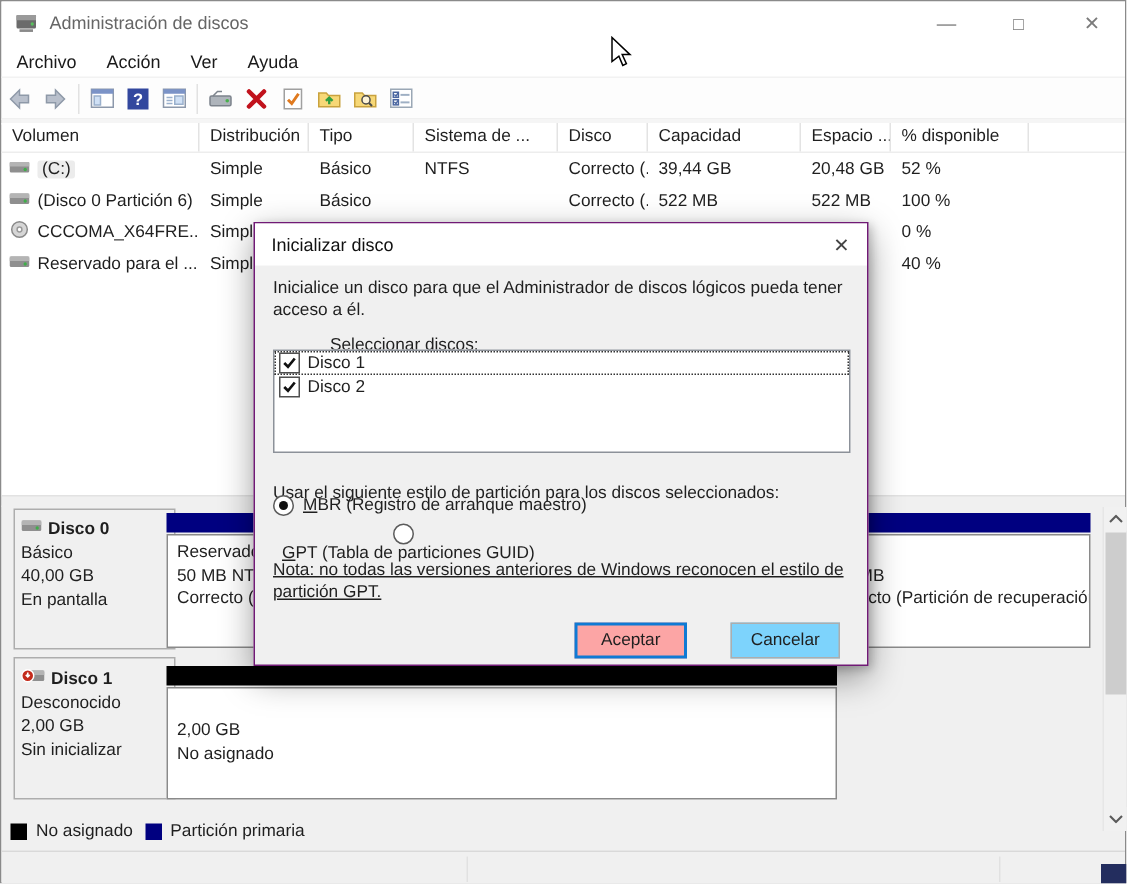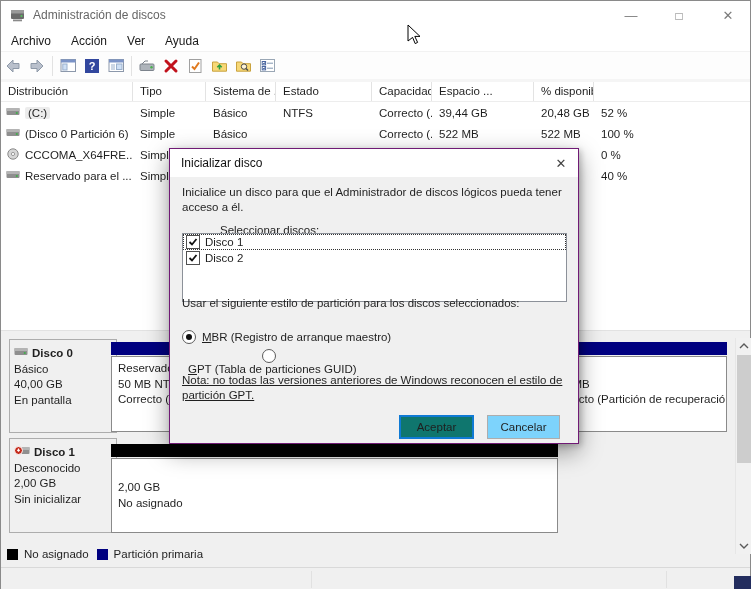--- a/index.html
+++ b/index.html
@@ -80,31 +80,31 @@
   .dlg-close{position:absolute;right:0;top:0;width:34px;height:28px;display:flex;align-items:center;justify-content:center;
              color:#444;font-size:13px;}
   .dlg-intro{position:absolute;left:12px;top:36px;width:388px;line-height:15px;}
   .dlg-sel-label{position:absolute;left:12px;top:75px;margin-left:38px;}
   .disk-list{position:absolute;left:12px;top:84px;width:385px;height:69px;background:#fff;border:1px solid #8c9199;box-sizing:border-box;}
   .dl-item{height:16px;display:flex;align-items:center;padding-left:3px;}
   .dl-item.focused{outline:1px dotted #333;outline-offset:-1px;}
   .cbx{width:12px;height:12px;border:1px solid #4f4f4f;background:#fff;display:flex;align-items:center;justify-content:center;box-sizing:content-box;}
   .cbx svg{display:none;} .cbx.on svg{display:block;}
   .dl-label{margin-left:5px;}
-  .dlg-style-label{position:absolute;left:12px;top:148px;}
+  .dlg-style-label{position:absolute;left:12px;top:174px;}
   .radio-row{position:absolute;left:12px;display:flex;align-items:center;}
   .rr-mbr{top:181px;} .rr-gpt{top:200px;flex-direction:column;}
   .rad{width:12px;height:12px;border:1px solid #5b5b5b;border-radius:50%;background:#fff;display:flex;align-items:center;justify-content:center;}
   .rad .dot{width:6px;height:6px;border-radius:50%;background:#101010;display:none;}
   .rad.on .dot{display:block;}
   .rad-label{margin-left:6px;}
   .dlg-note{position:absolute;left:12px;top:224px;width:386px;line-height:15px;text-decoration:underline;}
   .dbtn{position:absolute;top:266px;height:24px;display:flex;align-items:center;justify-content:center;
         background:#7dd3fc;border:1px solid #adadad;box-sizing:border-box;font-size:11.5px;}
-  .btn-ok{left:229px;width:75px;border:2px solid #0f7ad4;background:#0f766e;}
+  .btn-ok{left:213px;width:75px;border:2px solid #0f7ad4;background:#fca5a5;}
   .btn-cancel{left:317px;width:73px;}
 
   .cursor{position:absolute;left:406px;top:23px;z-index:100;pointer-events:none;}
   u{text-decoration:underline;}
 </style>
 </head>
 <body>
 
 <div class="window">
 
@@ -204,24 +204,25 @@
           <rect x="3.2" y="8.5" width="3.4" height="3.4" fill="#fff" stroke="#4a66a0"></rect>
           <path d="M3.9 10 L5 11.1 L6.4 8.9" stroke="#4a66a0" fill="none"></path>
           <rect x="8" y="9.6" width="6" height="1.3" fill="#9fb0c4"></rect>
         </svg>
     </span>
   </div>
   <div class="tb-band"></div>
 
   <div class="vtable">
     <div class="thead">
+      <div class="th">Volumen</div>
       <div class="th">Distribución</div>
       <div class="th">Tipo</div>
       <div class="th">Sistema de ...</div>
-      <div class="th">Estado</div>
+      <div class="th">Disco</div>
       <div class="th">Capacidad</div>
       <div class="th">Espacio ...</div>
       <div class="th">% disponible</div>
       <div class="th"></div>
     </div>
 
     <div class="trow">
       <div class="td first">
           <span><svg width="14" height="11">
               <rect x="0.5" y="2" width="13" height="7" rx="1" fill="#8f8f8f"></rect>

